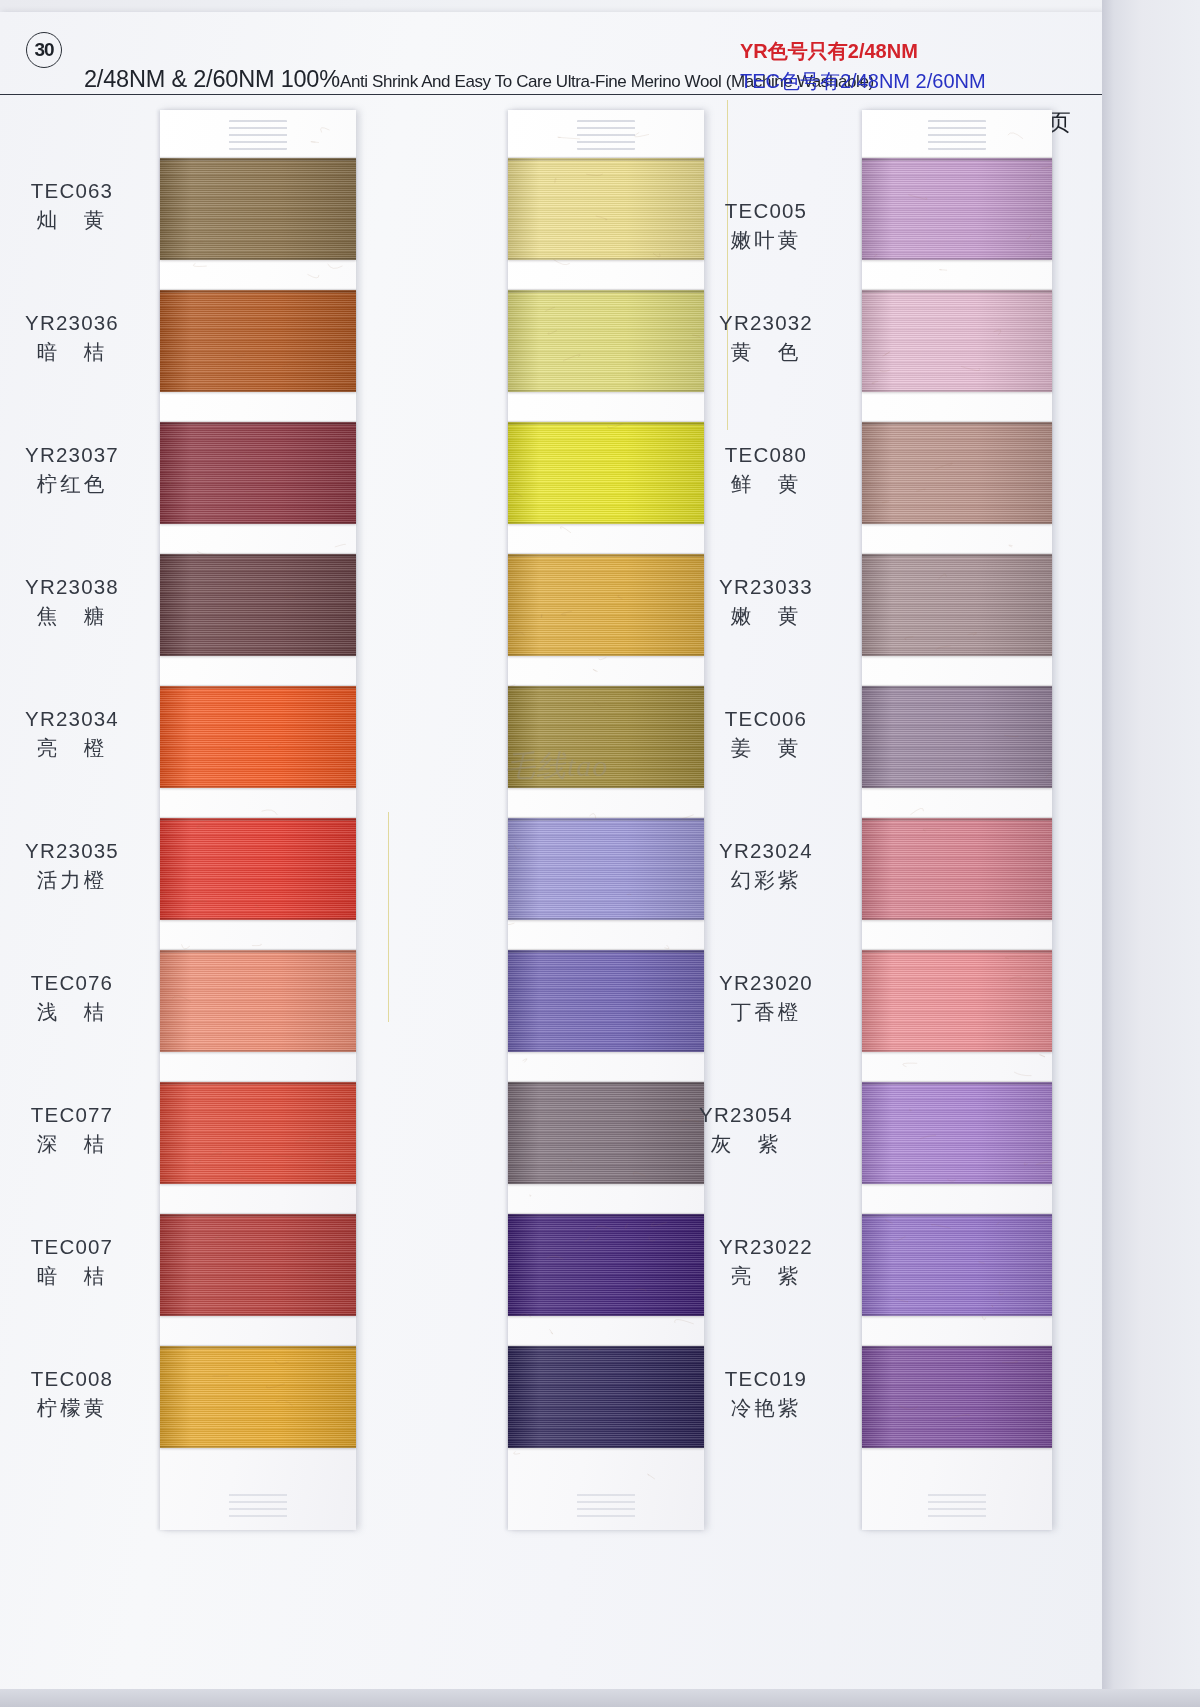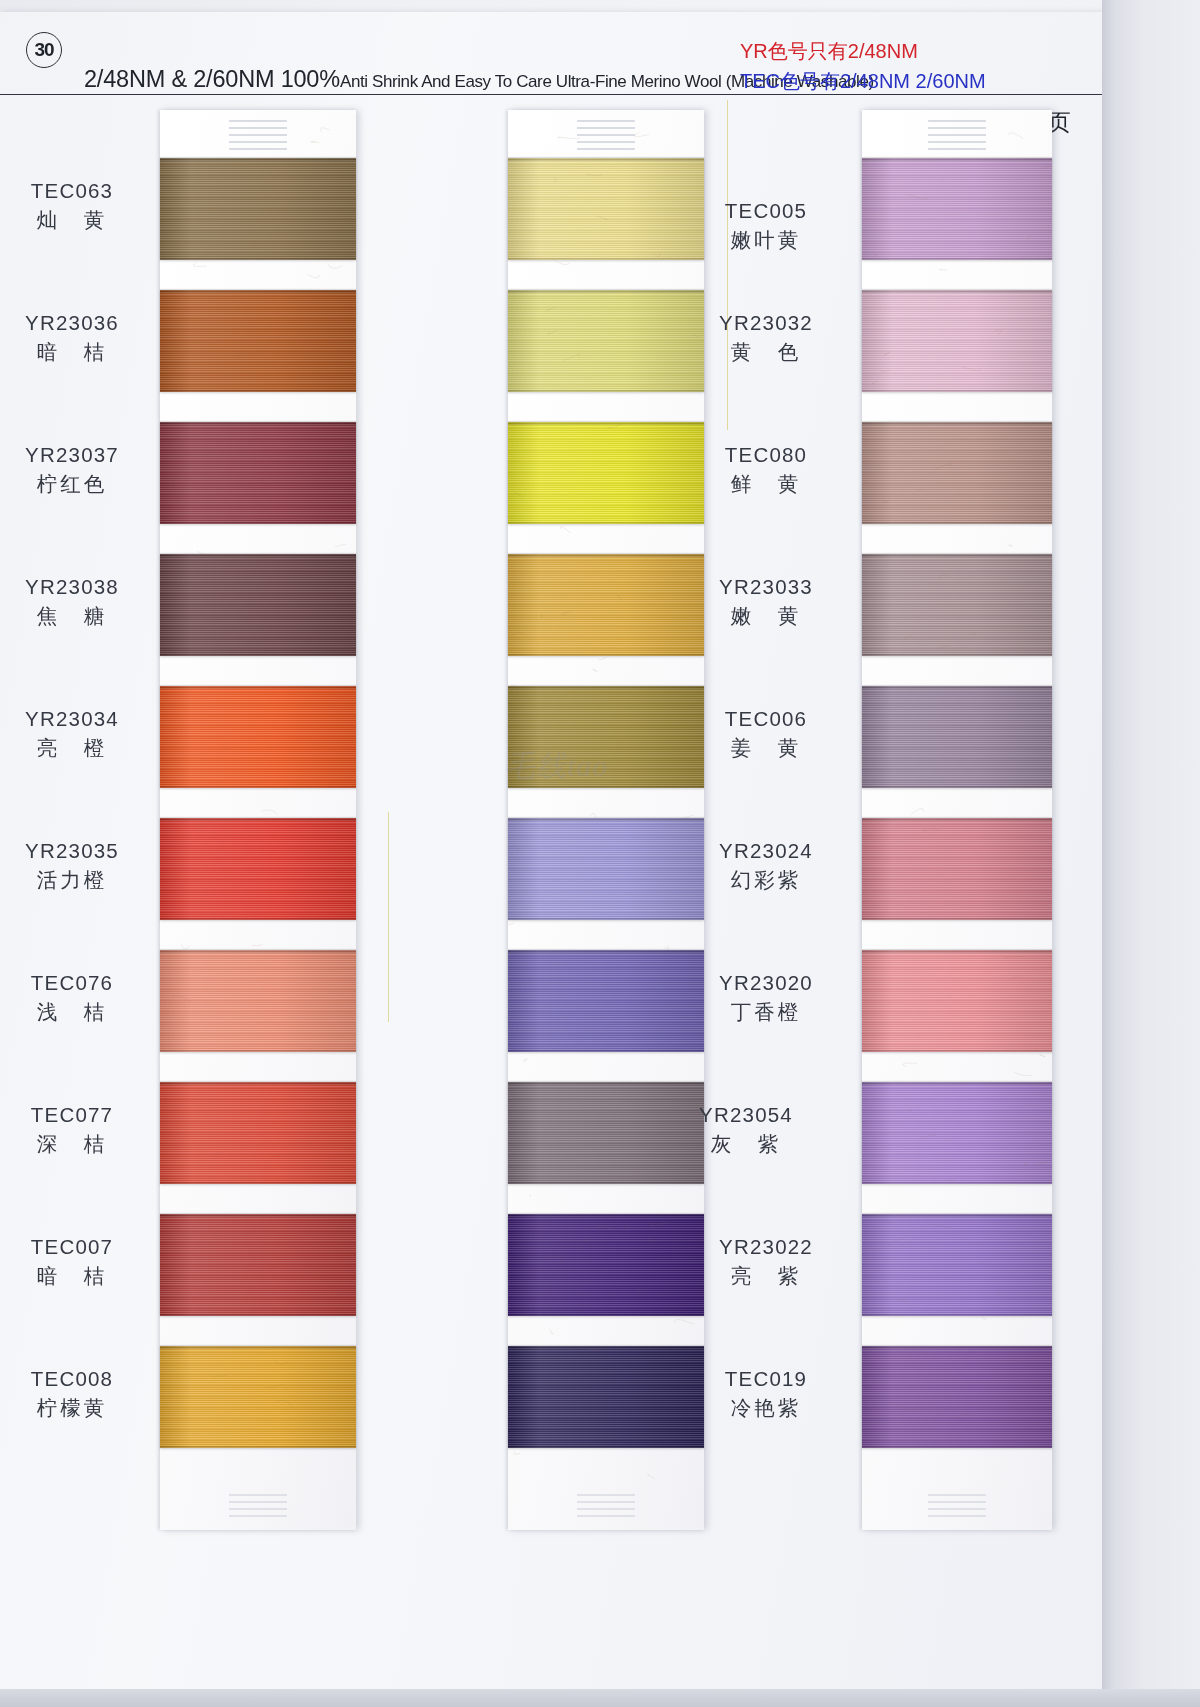--- a/index.html
+++ b/index.html
@@ -47,21 +47,21 @@
     position:absolute;left:84px;top:21px;
     font-size:23.5px;color:#20242c;white-space:nowrap;letter-spacing:-.2px;
   }
   .hline2{
     position:absolute;left:84px;top:54px;
     font-size:23.5px;color:#20242c;white-space:nowrap;letter-spacing:-.2px;
   }
   .hline2 .eng{font-size:17px;letter-spacing:-.4px;}
   .note-red{
     position:absolute;left:740px;top:26px;
-    font-size:20px;color:#d3232b;white-space:nowrap;font-weight:400;
+    font-size:20px;color:#d3232b;white-space:nowrap;font-weight:700;
   }
   .note-blue{
     position:absolute;left:740px;top:56px;
     font-size:20px;color:#2731c4;white-space:nowrap;font-weight:400;
   }
   .pageno{
     position:absolute;left:1012px;top:54px;
     font-size:23px;color:#1d2128;white-space:nowrap;margin-top:41px;
   }
 

